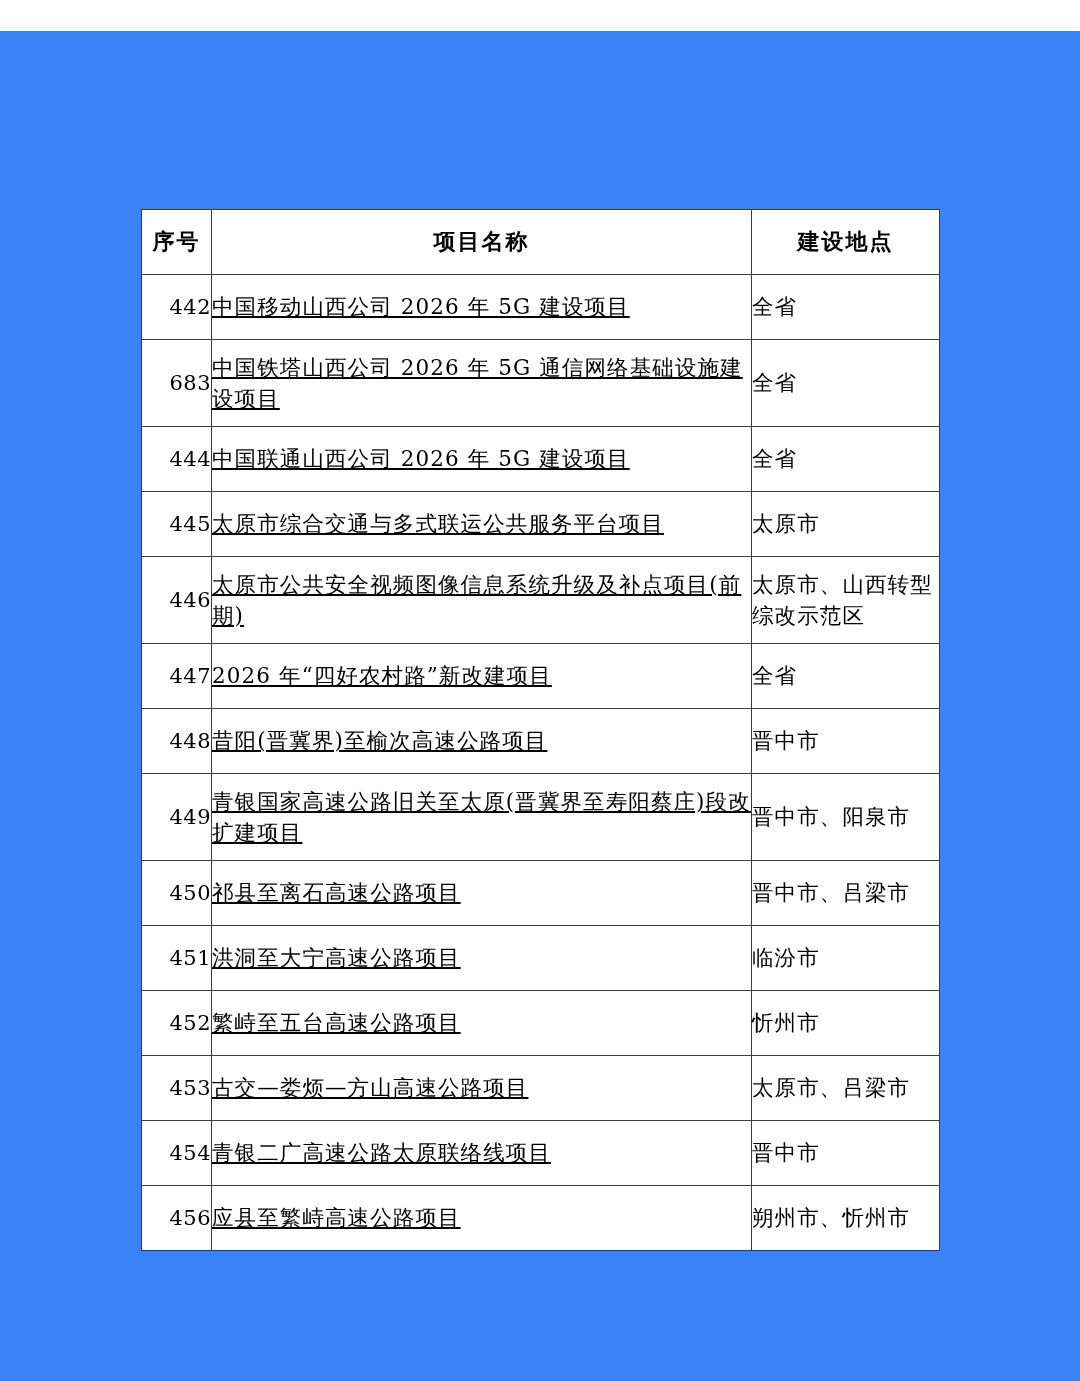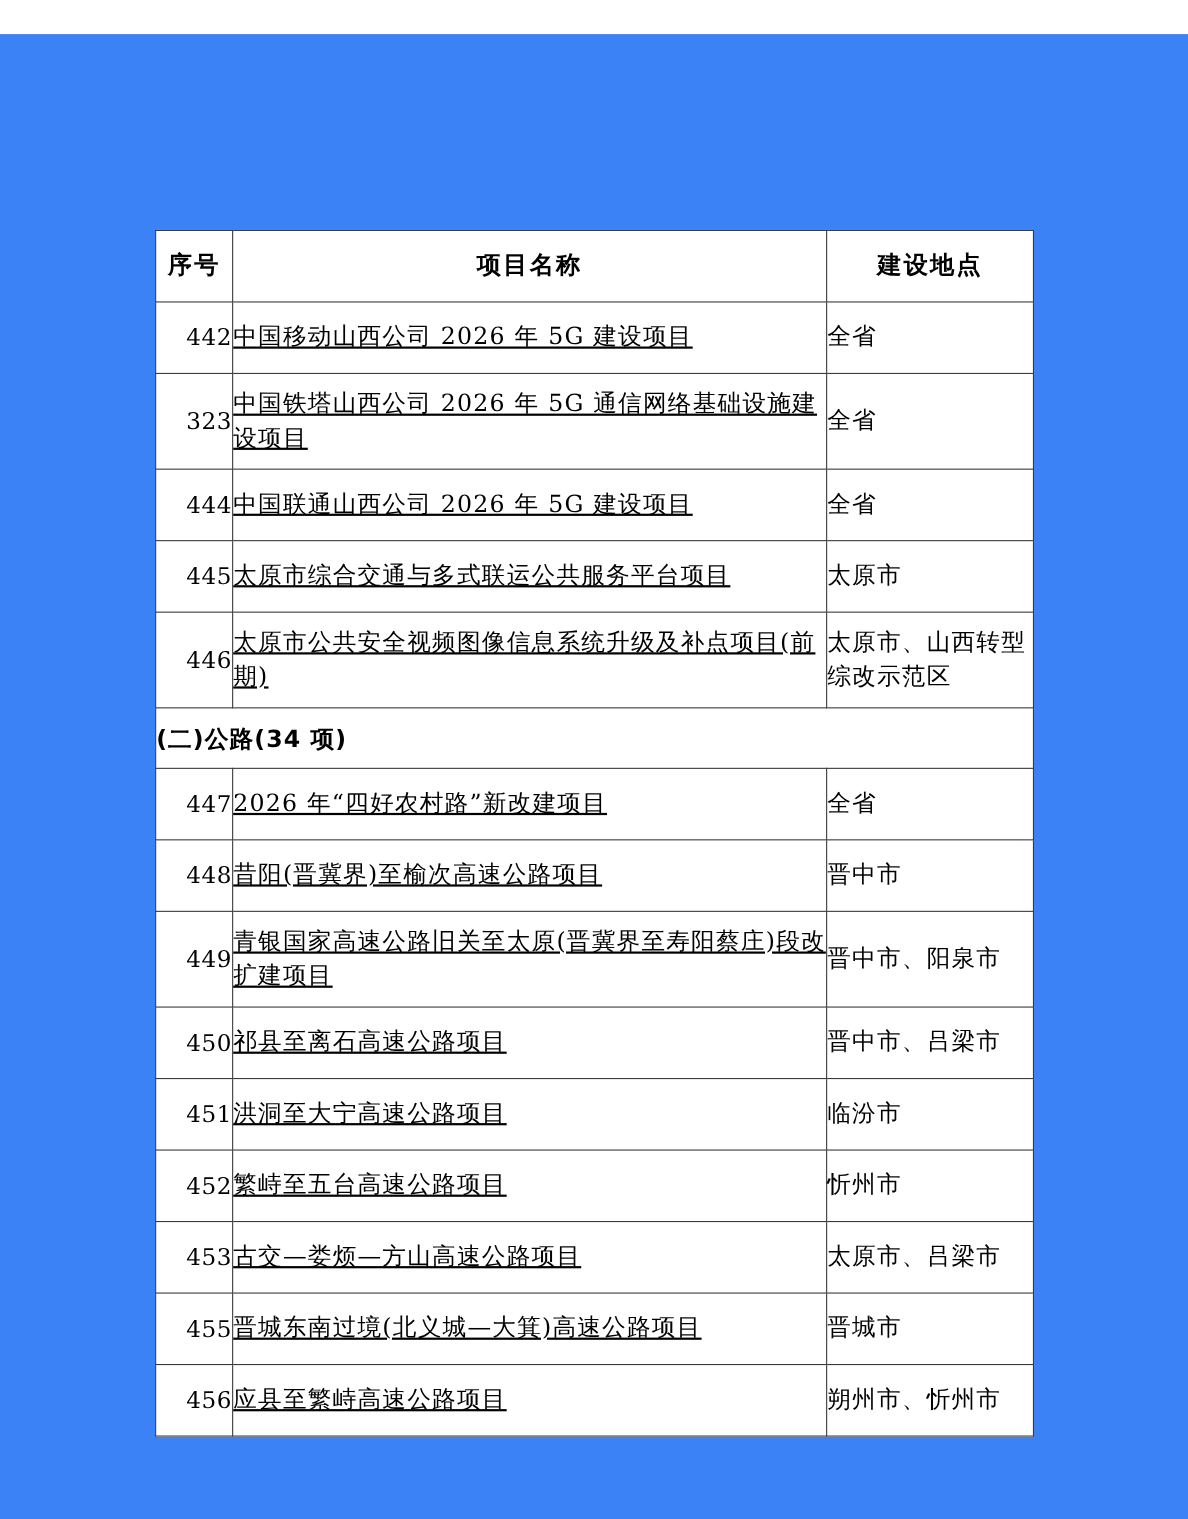--- a/index.html
+++ b/index.html
@@ -122,44 +122,41 @@
           <th class="hdr-cell">建设地点</th>
         </tr>
       </thead>
       <tbody id="table-body">
           <tr>
             <td class="seq-cell r-h1">442</td>
             <td class="name-cell r-h1">中国移动山西公司 2026 年 5G 建设项目</td>
             <td class="loc-cell r-h1">全省</td>
           </tr>
           <tr>
-            <td class="seq-cell r-h2">323</td>
+            <td class="seq-cell r-h2">683</td>
             <td class="name-cell r-h2">中国铁塔山西公司 2026 年 5G 通信网络基础设施建设项目</td>
             <td class="loc-cell r-h2">全省</td>
           </tr>
           <tr>
             <td class="seq-cell r-h1">444</td>
             <td class="name-cell r-h1">中国联通山西公司 2026 年 5G 建设项目</td>
             <td class="loc-cell r-h1">全省</td>
           </tr>
           <tr>
             <td class="seq-cell r-h1">445</td>
             <td class="name-cell r-h1">太原市综合交通与多式联运公共服务平台项目</td>
             <td class="loc-cell r-h1">太原市</td>
           </tr>
           <tr>
             <td class="seq-cell r-h2">446</td>
             <td class="name-cell r-h2">太原市公共安全视频图像信息系统升级及补点项目(前期)</td>
             <td class="loc-cell r-h2">太原市、山西转型
 综改示范区</td>
           </tr>
           <tr>
-            <td class="section-cell" colspan="3">(二)公路(34 项)</td>
-          </tr>
-          <tr>
             <td class="seq-cell r-h1">447</td>
             <td class="name-cell r-h1">2026 年“四好农村路”新改建项目</td>
             <td class="loc-cell r-h1">全省</td>
           </tr>
           <tr>
             <td class="seq-cell r-h1">448</td>
             <td class="name-cell r-h1">昔阳(晋冀界)至榆次高速公路项目</td>
             <td class="loc-cell r-h1">晋中市</td>
           </tr>
           <tr>
@@ -181,23 +178,23 @@
             <td class="seq-cell r-h1">452</td>
             <td class="name-cell r-h1">繁峙至五台高速公路项目</td>
             <td class="loc-cell r-h1">忻州市</td>
           </tr>
           <tr>
             <td class="seq-cell r-h1">453</td>
             <td class="name-cell r-h1">古交—娄烦—方山高速公路项目</td>
             <td class="loc-cell r-h1">太原市、吕梁市</td>
           </tr>
           <tr>
-            <td class="seq-cell r-h1">455</td>
-            <td class="name-cell r-h1">晋城东南过境(北义城—大箕)高速公路项目</td>
-            <td class="loc-cell r-h1">晋城市</td>
+            <td class="seq-cell r-h1">454</td>
+            <td class="name-cell r-h1">青银二广高速公路太原联络线项目</td>
+            <td class="loc-cell r-h1">晋中市</td>
           </tr>
           <tr>
             <td class="seq-cell r-h1">456</td>
             <td class="name-cell r-h1">应县至繁峙高速公路项目</td>
             <td class="loc-cell r-h1">朔州市、忻州市</td>
           </tr>
         </tbody>
     </table>
   </div>
 </div>

